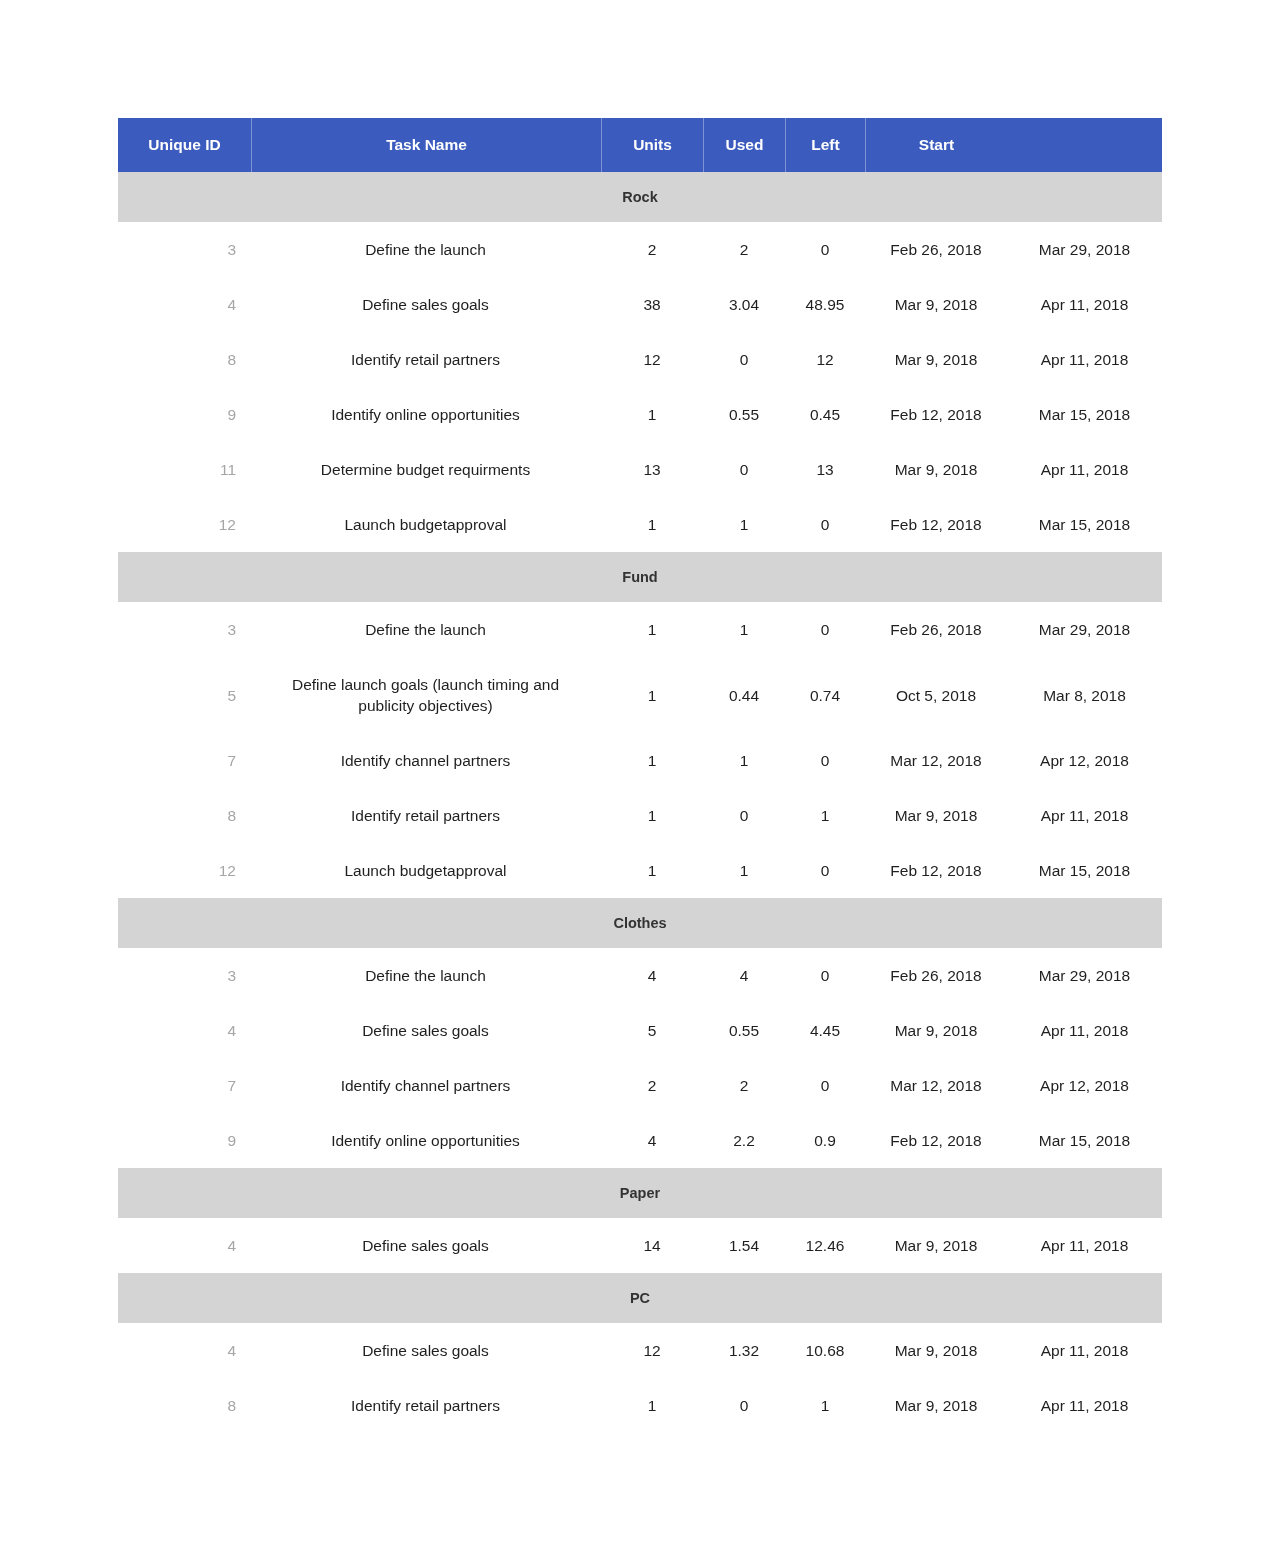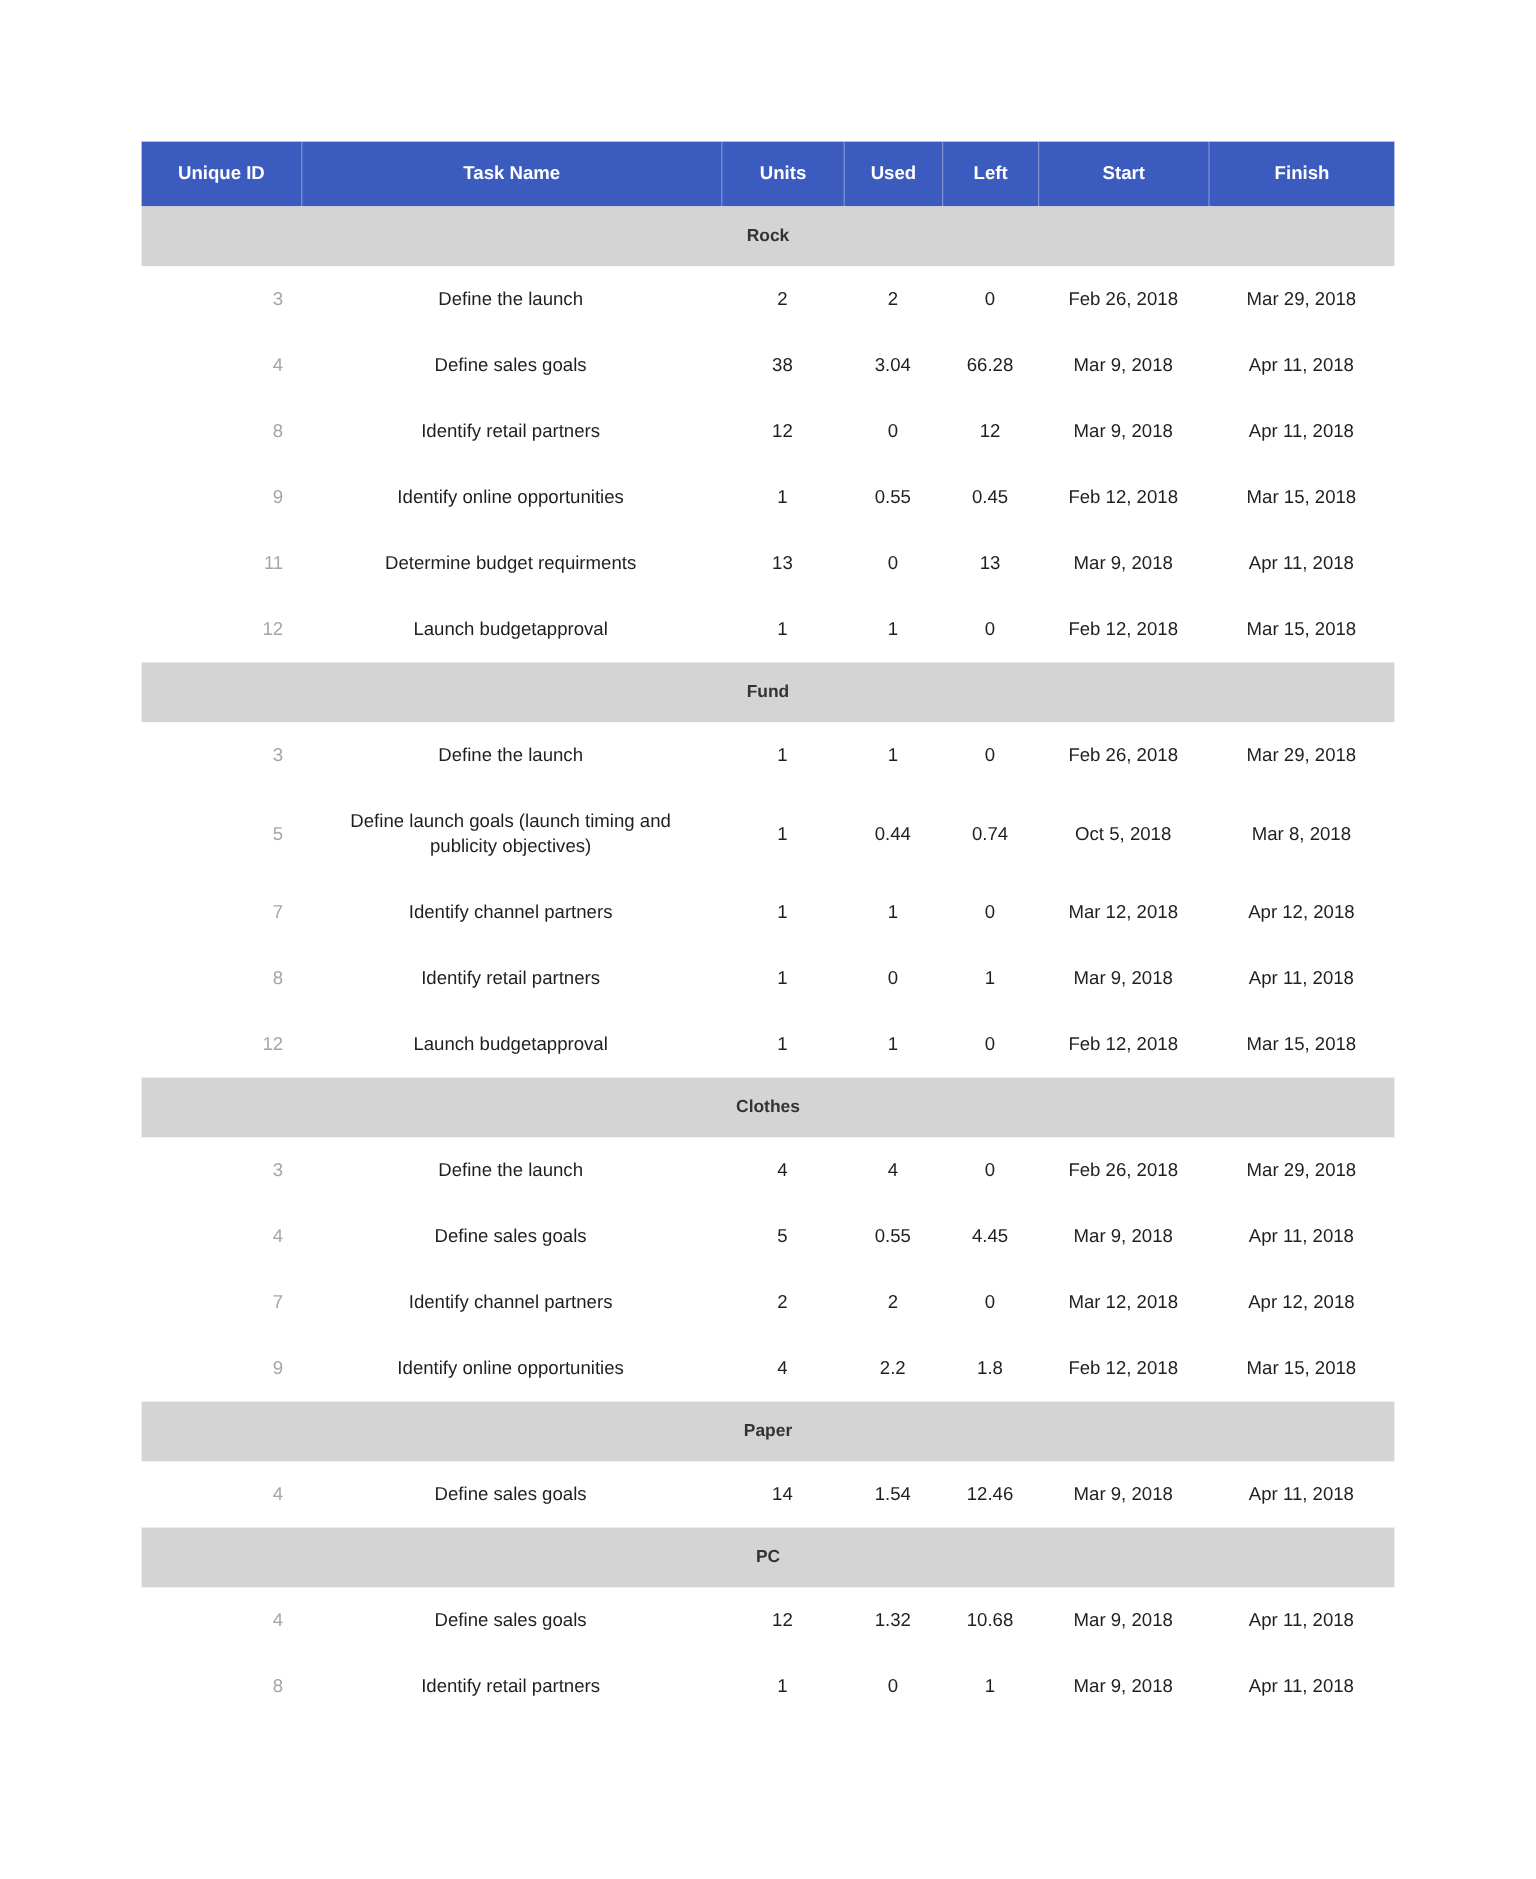--- a/index.html
+++ b/index.html
@@ -83,41 +83,40 @@
 
 <div class="page">
   <div class="matrix">
     <div class="thead grid-cols">
       <div class="th">Unique ID</div>
       <div class="th">Task Name</div>
       <div class="th">Units</div>
       <div class="th">Used</div>
       <div class="th">Left</div>
       <div class="th">Start</div>
-      <div class="th">Finish</div>
     </div>
     <div class="tbody">
         <div class="group-row">
           <span class="group-label">Rock</span>
         </div>
         <div class="trow grid-cols">
           <div class="td col-id">3</div>
           <div class="td col-task">Define the launch</div>
           <div class="td col-units">2</div>
           <div class="td col-used">2</div>
           <div class="td col-left">0</div>
           <div class="td col-start">Feb 26, 2018</div>
           <div class="td col-finish">Mar 29, 2018</div>
         </div>
         <div class="trow grid-cols">
           <div class="td col-id">4</div>
           <div class="td col-task">Define sales goals</div>
           <div class="td col-units">38</div>
           <div class="td col-used">3.04</div>
-          <div class="td col-left">66.28</div>
+          <div class="td col-left">48.95</div>
           <div class="td col-start">Mar 9, 2018</div>
           <div class="td col-finish">Apr 11, 2018</div>
         </div>
         <div class="trow grid-cols">
           <div class="td col-id">8</div>
           <div class="td col-task">Identify retail partners</div>
           <div class="td col-units">12</div>
           <div class="td col-used">0</div>
           <div class="td col-left">12</div>
           <div class="td col-start">Mar 9, 2018</div>
@@ -226,21 +225,21 @@
           <div class="td col-used">2</div>
           <div class="td col-left">0</div>
           <div class="td col-start">Mar 12, 2018</div>
           <div class="td col-finish">Apr 12, 2018</div>
         </div>
         <div class="trow grid-cols">
           <div class="td col-id">9</div>
           <div class="td col-task">Identify online opportunities</div>
           <div class="td col-units">4</div>
           <div class="td col-used">2.2</div>
-          <div class="td col-left">1.8</div>
+          <div class="td col-left">0.9</div>
           <div class="td col-start">Feb 12, 2018</div>
           <div class="td col-finish">Mar 15, 2018</div>
         </div>
         <div class="group-row">
           <span class="group-label">Paper</span>
         </div>
         <div class="trow grid-cols">
           <div class="td col-id">4</div>
           <div class="td col-task">Define sales goals</div>
           <div class="td col-units">14</div>

